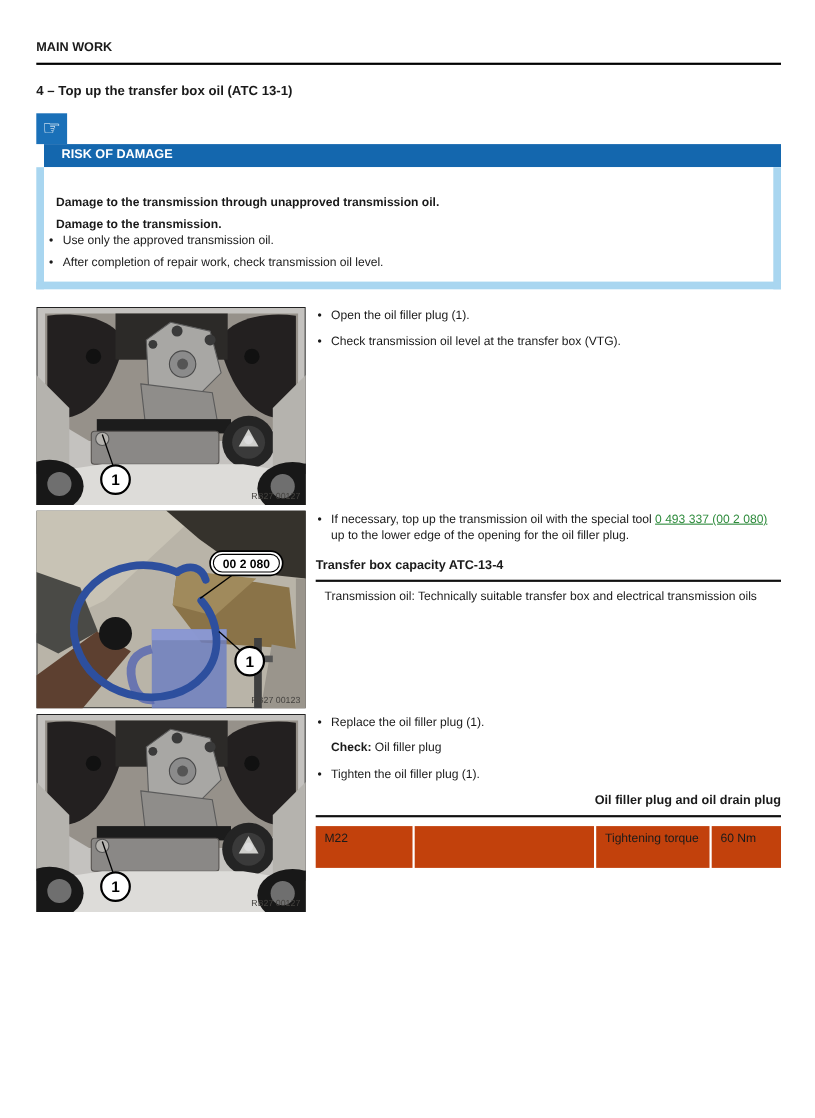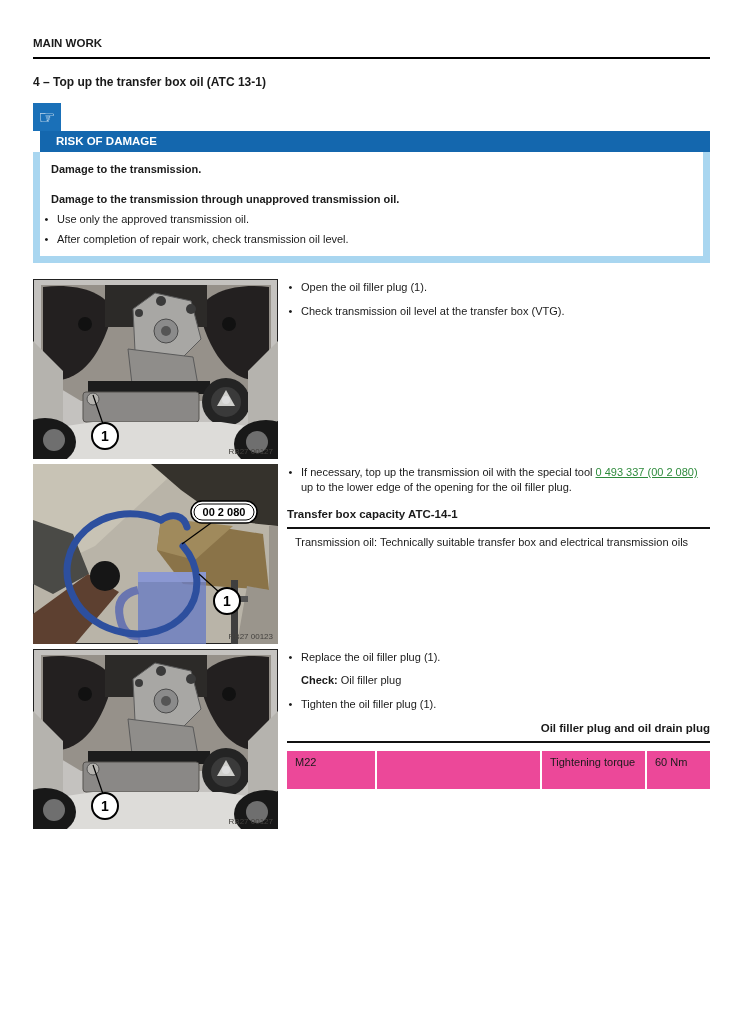--- a/index.html
+++ b/index.html
@@ -36,21 +36,21 @@
 
   .link{color:#2e8b3c;text-decoration:underline;cursor:pointer;}
   .parts-line{margin:0 0 9px 14px;}
   .parts-line b{font-weight:bold;}
 
   .tbl-title{font-weight:bold;font-size:11.5px;margin-top:12px;}
   .rule{border-top:2px solid #111;margin-top:5px;}
   .cap-row{margin-top:8px;background:#ededed;display:flex;justify-content:space-between;padding:4px 8px;}
   .cap-row2{margin-top:2px;padding:4px 8px 0 8px;}
   .torque-row{margin-top:8px;display:grid;grid-template-columns:88px 163px 103px 1fr;gap:2px;background:#fff;}
-  .torque-row .cell{background:#ec4899;padding:4px 8px;min-height:30px;}
+  .torque-row .cell{background:#c2410c;padding:4px 8px;min-height:30px;}
   .torque-row .right{}
 
   .callout-text{font-family:"Liberation Sans","DejaVu Sans",sans-serif;font-weight:bold;}
   .photo-id{font-family:"Liberation Sans","DejaVu Sans",sans-serif;}
 </style>
 </head>
 <body>
 
 <div class="page">
   <div class="content">
@@ -59,22 +59,22 @@
 
     <div class="doc-title">4 – Top up the transfer box oil (ATC 13-1)</div>
 
     <div class="note-icon">
       <span>☞</span>
     </div>
 
     <div class="risk-box">
       <div class="risk-header">RISK OF DAMAGE</div>
       <div class="risk-body">
+        <p class="risk-bold risk-gap">Damage to the transmission through unapproved transmission oil.</p>
         <p class="risk-bold">Damage to the transmission.</p>
-        <p class="risk-bold risk-gap">Damage to the transmission through unapproved transmission oil.</p>
         <div class="bullet-row">
           <span>Use only the approved transmission oil.</span>
         </div>
         <div class="bullet-row">
           <span>After completion of repair work, check transmission oil level.</span>
         </div>
       </div>
     </div>
 
     <div class="steps">
@@ -152,21 +152,21 @@
             <line x1="186" y1="128" x2="166" y2="110" stroke="#000" stroke-width="1.2"></line>
             <circle cx="194" cy="137" r="13" fill="#fff" stroke="#000" stroke-width="2"></circle>
             <text class="callout-text" x="194" y="142" text-anchor="middle" font-size="14">1</text>
             <text class="photo-id" x="240" y="175" text-anchor="end" font-size="8" fill="#44423f">RB27 00123</text>
           </svg>
         </div>
         <div class="step-text">
           <div class="bullet-row">
             <span><span>If necessary, top up the transmission oil with the special tool </span><a class="link">0 493 337 (00 2 080)</a><span> up to the lower edge of the opening for the oil filler plug.</span></span>
           </div>
-          <div class="tbl-title">Transfer box capacity ATC-14-1</div>
+          <div class="tbl-title">Transfer box capacity ATC-13-4</div>
           <div class="rule"></div>
           <div class="cap-row2">Transmission oil:  Technically suitable transfer box and electrical transmission oils</div>
         </div>
       </div>
 
       <div class="step">
         <div class="step-img">
           <svg viewBox="0 0 245 180" width="245" height="180">
             <rect x="0.5" y="0.5" width="244" height="179" fill="#c4c2bf" stroke="#222"></rect>
             <path d="M8,6 L238,6 L238,98 L198,122 L48,122 L8,98 Z" fill="#96918a"></path>

